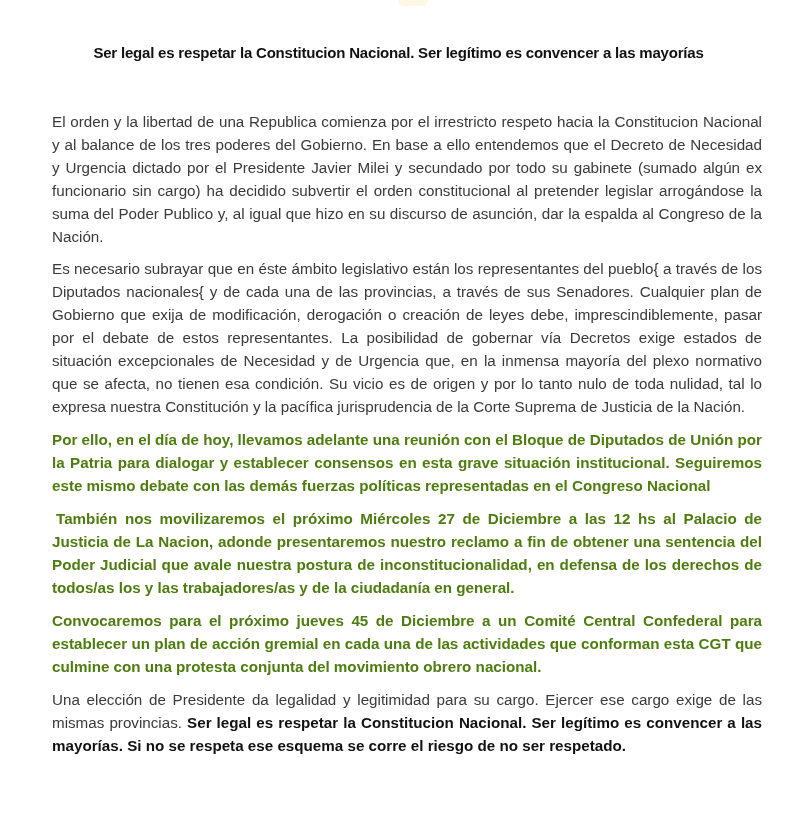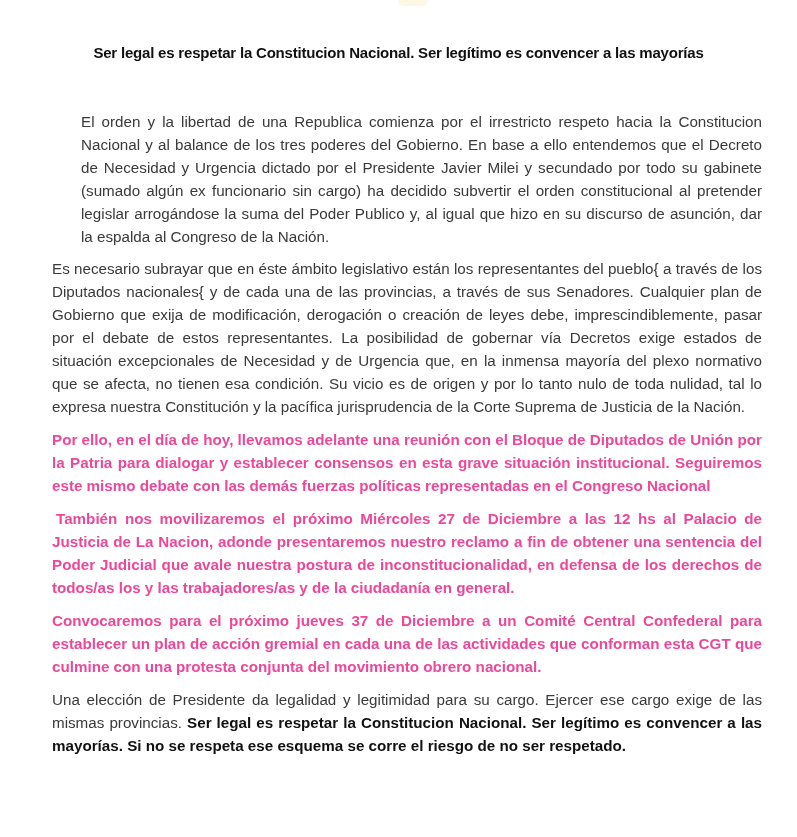--- a/index.html
+++ b/index.html
@@ -16,32 +16,32 @@
     font-weight: bold; font-size: 15px; color: #111;
     letter-spacing: -0.2px;
   }
   .doc {
     position: absolute; top: 110px; left: 52px; width: 710px;
     font-size: 15.2px; line-height: 23px; color: #3a3a3a;
   }
   .doc p {
     margin: 0 0 10px 0; text-align: justify; text-align-last: left;
   }
-  .doc p.bold { font-weight: bold; color: #ec4899; }
+  .doc p.bold { font-weight: bold; color: #4d7c0f; }
   .doc .b { font-weight: bold; color: #111; }
-  .doc p.p1 { margin-bottom: 9px; margin-left: 29px; }
+  .doc p.p1 { margin-bottom: 9px; }
   .doc p.p4 { text-indent: 4px; }
 </style>
 </head>
 <body>
 
 <div class="smudge"></div>
 
 <div class="title">Ser legal es respetar la Constitucion Nacional. Ser legítimo es convencer a las mayorías</div>
 
 <div class="doc">
   <p class="p1">El orden y la libertad de una Republica comienza por el irrestricto respeto hacia la Constitucion Nacional y al balance de los tres poderes del Gobierno. En base a ello entendemos que el Decreto de Necesidad y Urgencia dictado por el Presidente Javier Milei y secundado por todo su gabinete (sumado algún ex funcionario sin cargo) ha decidido subvertir el orden constitucional al pretender legislar arrogándose la suma del Poder Publico y, al igual que hizo en su discurso de asunción, dar la espalda al Congreso de la Nación.</p>
   <p>Es necesario subrayar que en éste ámbito legislativo están los representantes del pueblo{ a través de los Diputados nacionales{ y de cada una de las provincias, a través de sus Senadores. Cualquier plan de Gobierno que exija de modificación, derogación o creación de leyes debe, imprescindiblemente, pasar por el debate de estos representantes. La posibilidad de gobernar vía Decretos exige estados de situación excepcionales de Necesidad y de Urgencia que, en la inmensa mayoría del plexo normativo que se afecta, no tienen esa condición. Su vicio es de origen y por lo tanto nulo de toda nulidad, tal lo expresa nuestra Constitución y la pacífica jurisprudencia de la Corte Suprema de Justicia de la Nación.</p>
   <p class="bold">Por ello, en el día de hoy, llevamos adelante una reunión con el Bloque de Diputados de Unión por la Patria para dialogar y establecer consensos en esta grave situación institucional. Seguiremos este mismo debate con las demás fuerzas políticas representadas en el Congreso Nacional</p>
   <p class="bold p4">También nos movilizaremos el próximo Miércoles 27 de Diciembre a las 12 hs al Palacio de Justicia de La Nacion, adonde presentaremos nuestro reclamo a fin de obtener una sentencia del Poder Judicial que avale nuestra postura de inconstitucionalidad, en defensa de los derechos de todos/as los y las trabajadores/as y de la ciudadanía en general.</p>
-  <p class="bold">Convocaremos para el próximo jueves 37 de Diciembre a un Comité Central Confederal para establecer un plan de acción gremial en cada una de las actividades que conforman esta CGT que culmine con una protesta conjunta del movimiento obrero nacional.</p>
+  <p class="bold">Convocaremos para el próximo jueves 45 de Diciembre a un Comité Central Confederal para establecer un plan de acción gremial en cada una de las actividades que conforman esta CGT que culmine con una protesta conjunta del movimiento obrero nacional.</p>
   <p><span>Una elección de Presidente da legalidad y legitimidad para su cargo. Ejercer ese cargo exige de las mismas provincias. </span><span class="b">Ser legal es respetar la Constitucion Nacional. Ser legítimo es convencer a las mayorías. Si no se respeta ese esquema se corre el riesgo de no ser respetado.</span></p>
 </div>
 
 </body></html>

